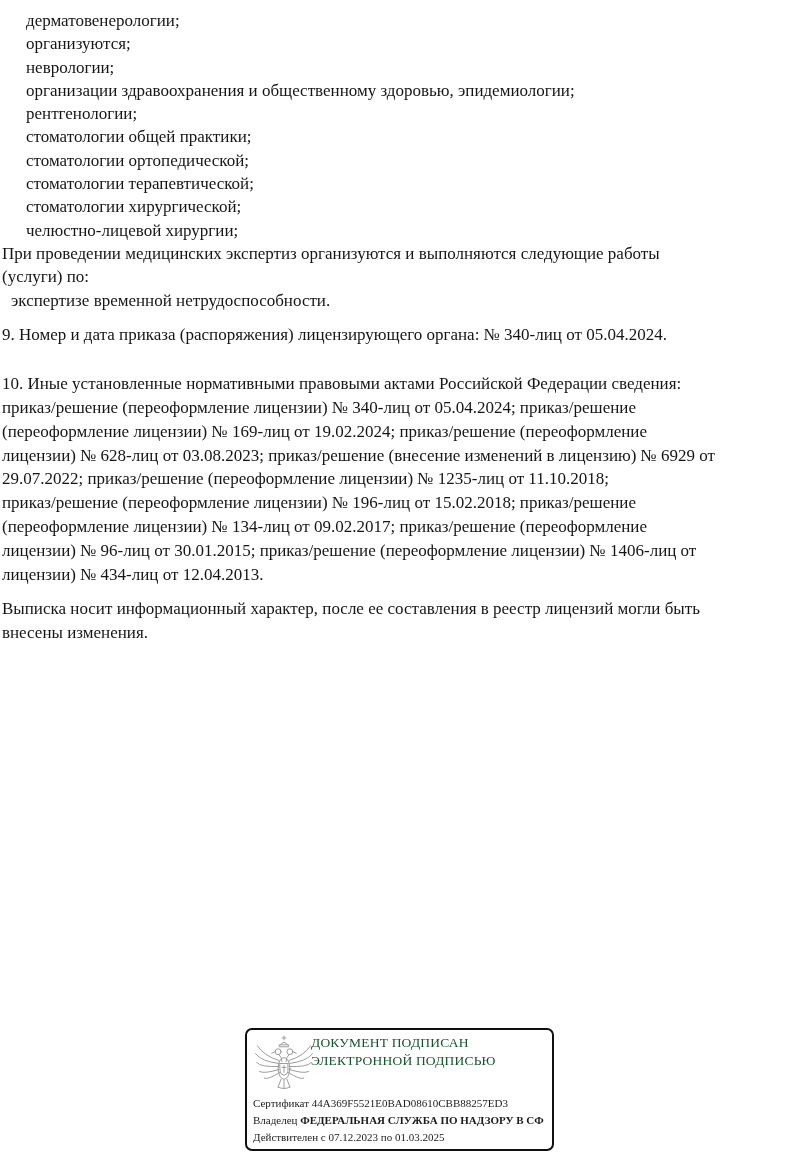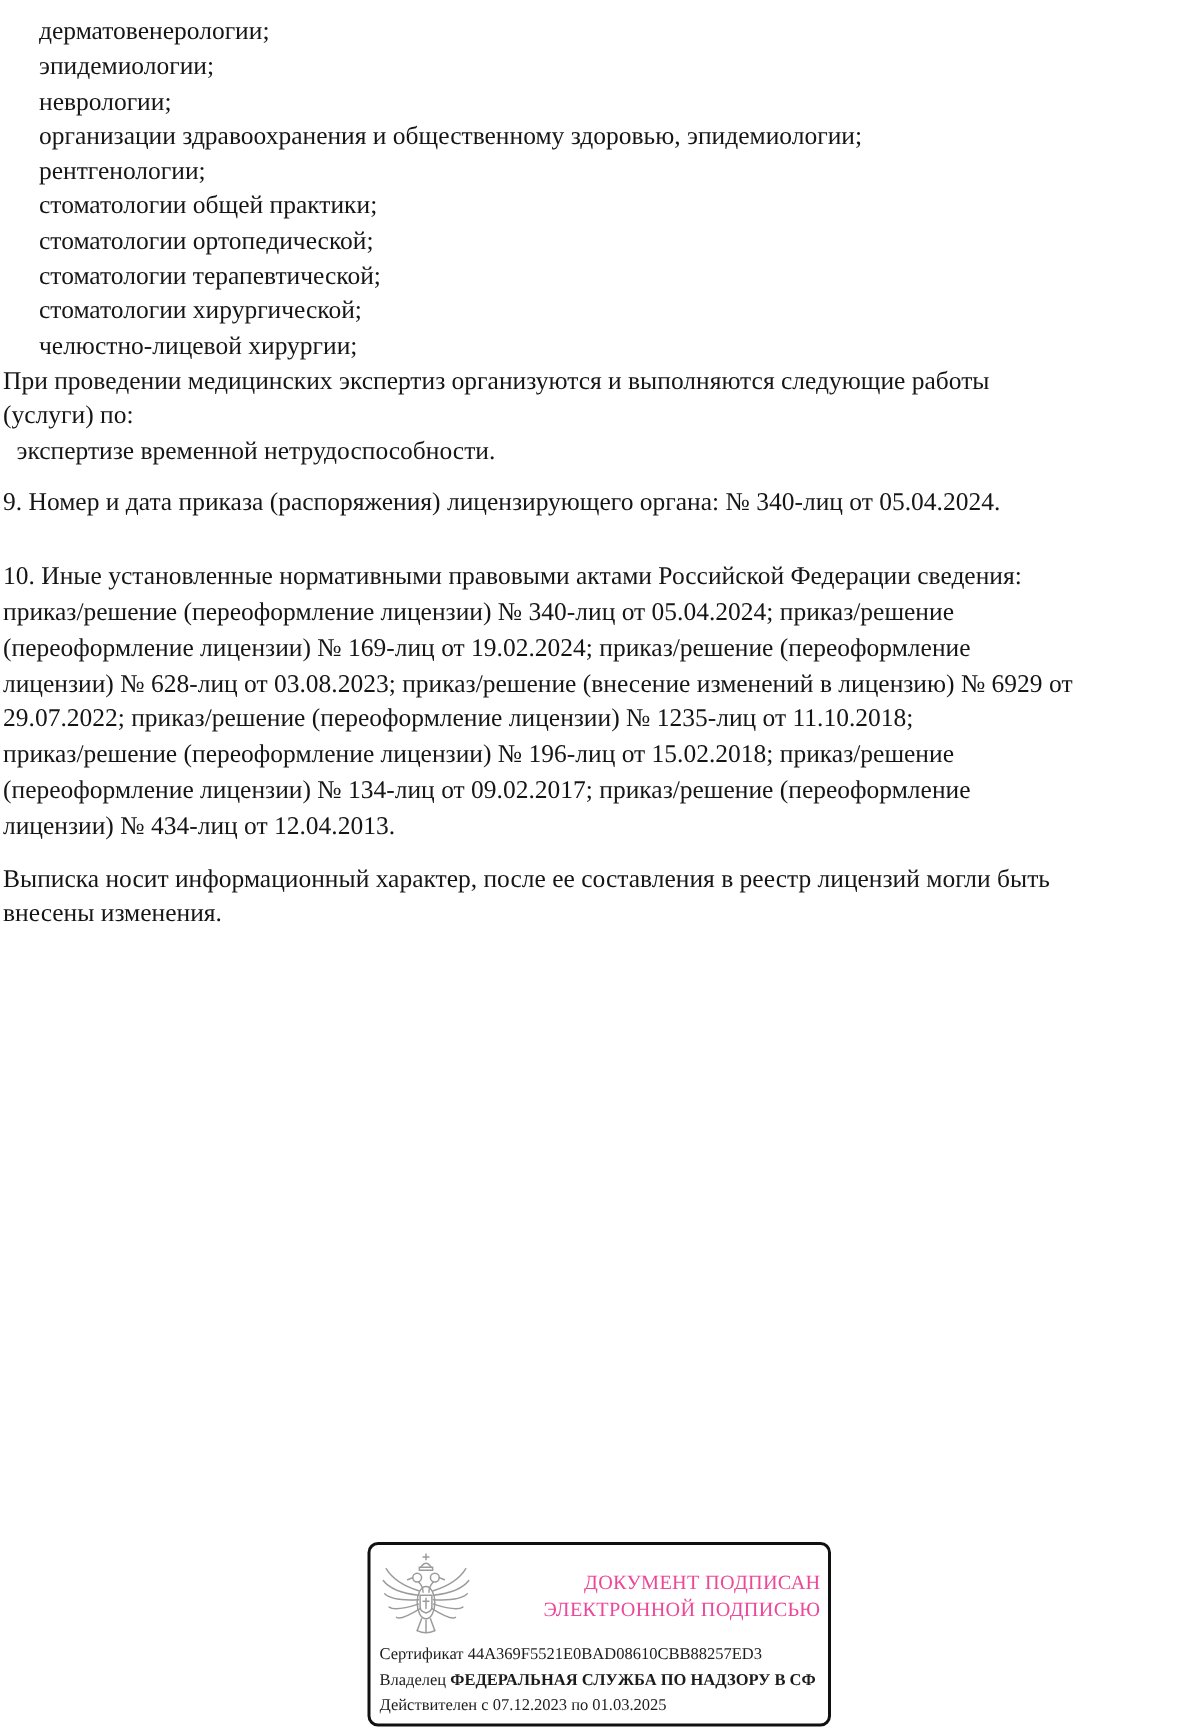--- a/index.html
+++ b/index.html
@@ -41,27 +41,27 @@
   .emblem {
     position: absolute;
     left: 6px;
     top: 5px;
     width: 62px;
     height: 57px;
   }
   .stamp-title {
     position: absolute;
     left: 64px;
-    top: 16px;
+    top: 4px;
     width: 236px;
-    text-align: right;
+    text-align: left;
     font-size: 13.5px;
     line-height: 17.5px;
     letter-spacing: 0.2px;
-    color: #ec4899;
+    color: #14532d;
     white-space: nowrap;
   }
   .stamp-line {
     position: absolute;
     left: 6px;
     right: 1px;
     font-size: 11px;
     line-height: 13px;
     white-space: nowrap;
     overflow: hidden;
@@ -73,21 +73,21 @@
   .stamp-line b { font-weight: bold; }
 </style>
 </head>
 <body>
 
 <div class="page">
 
   <div class="flow">
     <div class="specialties">
         <div>дерматовенерологии;</div>
-        <div>эпидемиологии;</div>
+        <div>организуются;</div>
         <div>неврологии;</div>
         <div>организации здравоохранения и общественному здоровью, эпидемиологии;</div>
         <div>рентгенологии;</div>
         <div>стоматологии общей практики;</div>
         <div>стоматологии ортопедической;</div>
         <div>стоматологии терапевтической;</div>
         <div>стоматологии хирургической;</div>
         <div>челюстно-лицевой хирургии;</div>
       </div>
 
@@ -101,20 +101,21 @@
     <div class="p9">9. Номер и дата приказа (распоряжения) лицензирующего органа: № 340-лиц от 05.04.2024.</div>
 
     <div class="p10">
         <div>10. Иные установленные нормативными правовыми актами Российской Федерации сведения:</div>
         <div>приказ/решение (переоформление лицензии) № 340-лиц от 05.04.2024; приказ/решение</div>
         <div>(переоформление лицензии) № 169-лиц от 19.02.2024; приказ/решение (переоформление</div>
         <div>лицензии) № 628-лиц от 03.08.2023; приказ/решение (внесение изменений в лицензию) № 6929 от</div>
         <div>29.07.2022; приказ/решение (переоформление лицензии) № 1235-лиц от 11.10.2018;</div>
         <div>приказ/решение (переоформление лицензии) № 196-лиц от 15.02.2018; приказ/решение</div>
         <div>(переоформление лицензии) № 134-лиц от 09.02.2017; приказ/решение (переоформление</div>
+        <div>лицензии) № 96-лиц от 30.01.2015; приказ/решение (переоформление лицензии) № 1406-лиц от</div>
         <div>лицензии) № 434-лиц от 12.04.2013.</div>
       </div>
 
     <div class="note">
         <div>Выписка носит информационный характер, после ее составления в реестр лицензий могли быть</div>
         <div>внесены изменения.</div>
       </div>
   </div>
 
   <div class="stamp">

